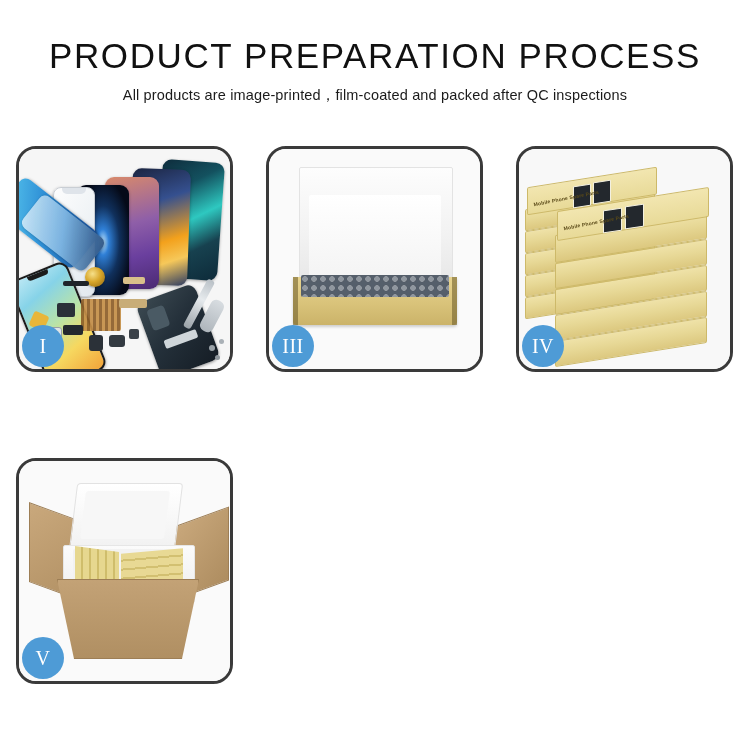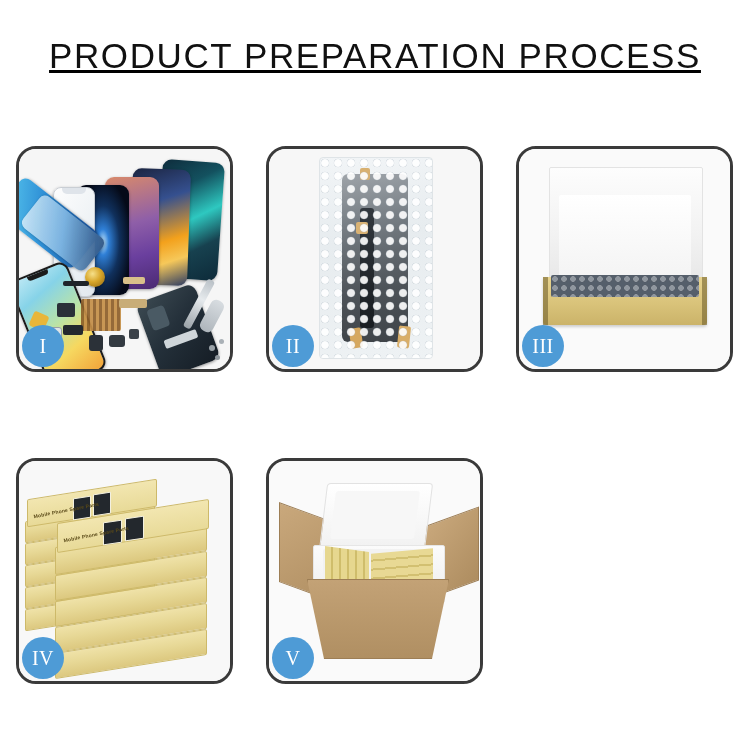--- a/index.html
+++ b/index.html
@@ -3,21 +3,21 @@
 <meta charset="utf-8">
 <style>
   html,body{margin:0;padding:0;}
   body{
     width:750px;height:750px;
     background:#ffffff;
     font-family:"Liberation Sans", sans-serif;
     overflow:hidden;
     position:relative;
   }
-  .page{width:674px;height:750px;position:relative;text-decoration:underline;}
+  .page{width:674px;height:750px;position:relative;}
 
   
   .header{width:750px;text-align:center;padding-top:38px;box-sizing:border-box;}
   .title{
     font-size:35px;
     letter-spacing:1.6px;
     color:#111111;
     font-weight:400;
     line-height:1;
     white-space:nowrap;
@@ -353,20 +353,21 @@
   .c-tape2{position:absolute;left:46px;top:148px;width:14px;height:14px;background:#a88d62;opacity:.75;transform:skewY(13deg);}
   .c-edge{position:absolute;left:119px;top:62px;width:2px;height:116px;background:#8f7750;opacity:.55;}
 </style>
 </head>
 <body>
 
 <div class="page">
 
   <div class="header">
     <div class="title">PRODUCT PREPARATION PROCESS</div>
+    <div class="subtitle">All products are image-printed，film-coated and packed after QC inspections</div>
   </div>
 
   <div class="grid">
 
     <div class="panel">
       <div class="panel-inner p1">
         <div class="ph ph-teal"></div>
         <div class="ph ph-orange"></div>
         <div class="ph ph-purple"></div>
         <div class="ph ph-nebula"></div>
@@ -389,34 +390,20 @@
         <div class="flex10"></div>
         <div class="driver"></div>
         <div class="driver2"></div>
         <div class="screw1"></div>
         <div class="screw2"></div>
         <div class="screw3"></div>
       </div>
       <div class="badge">I</div>
     </div>
 
-    <div class="panel">
-      <div class="panel-inner p2">
-        <div class="bag">
-          <div class="part-inside"></div>
-          <div class="part-strip"></div>
-          <div class="tab-a"></div>
-          <div class="tab-b"></div>
-          <div class="tab-c"></div>
-          <div class="tab-d"></div>
-          <div class="bag-bubbles"></div>
-        </div>
-      </div>
-      <div class="badge">II</div>
-    </div>
 
     <div class="panel">
       <div class="panel-inner p3">
         <div class="box3-lid"></div>
         <div class="box3-foam"></div>
         <div class="box3-tray"></div>
         <div class="box3-edgeL"></div>
         <div class="box3-edgeR"></div>
         <div class="box3-bubbles"></div>
       </div>

